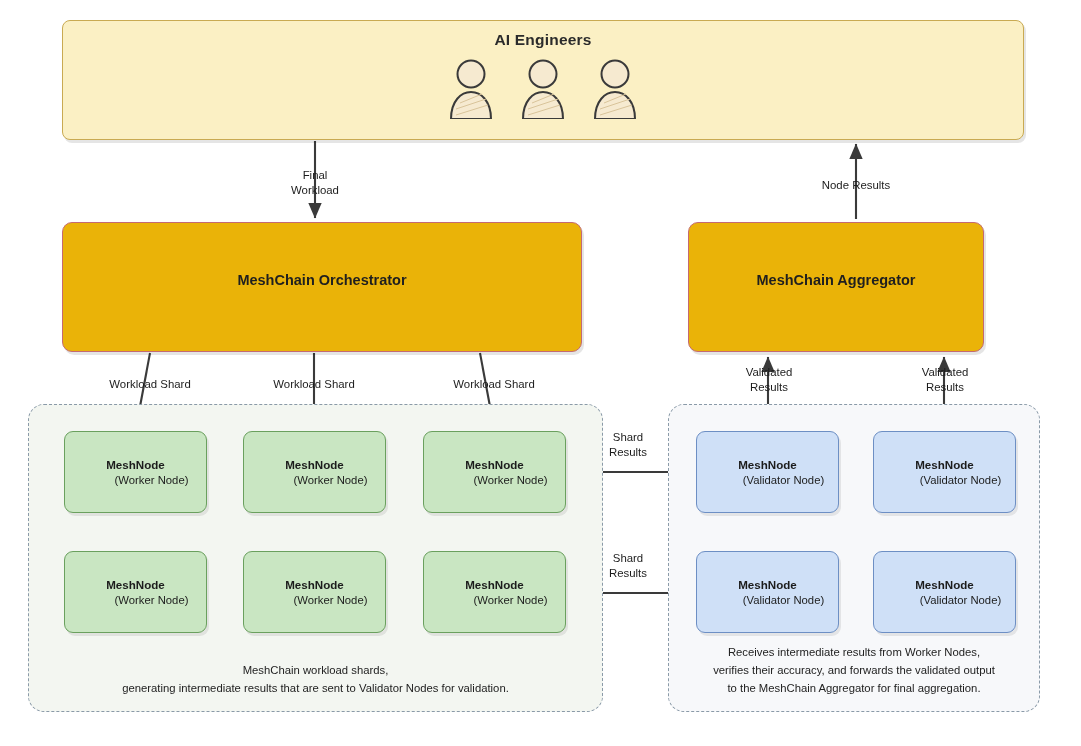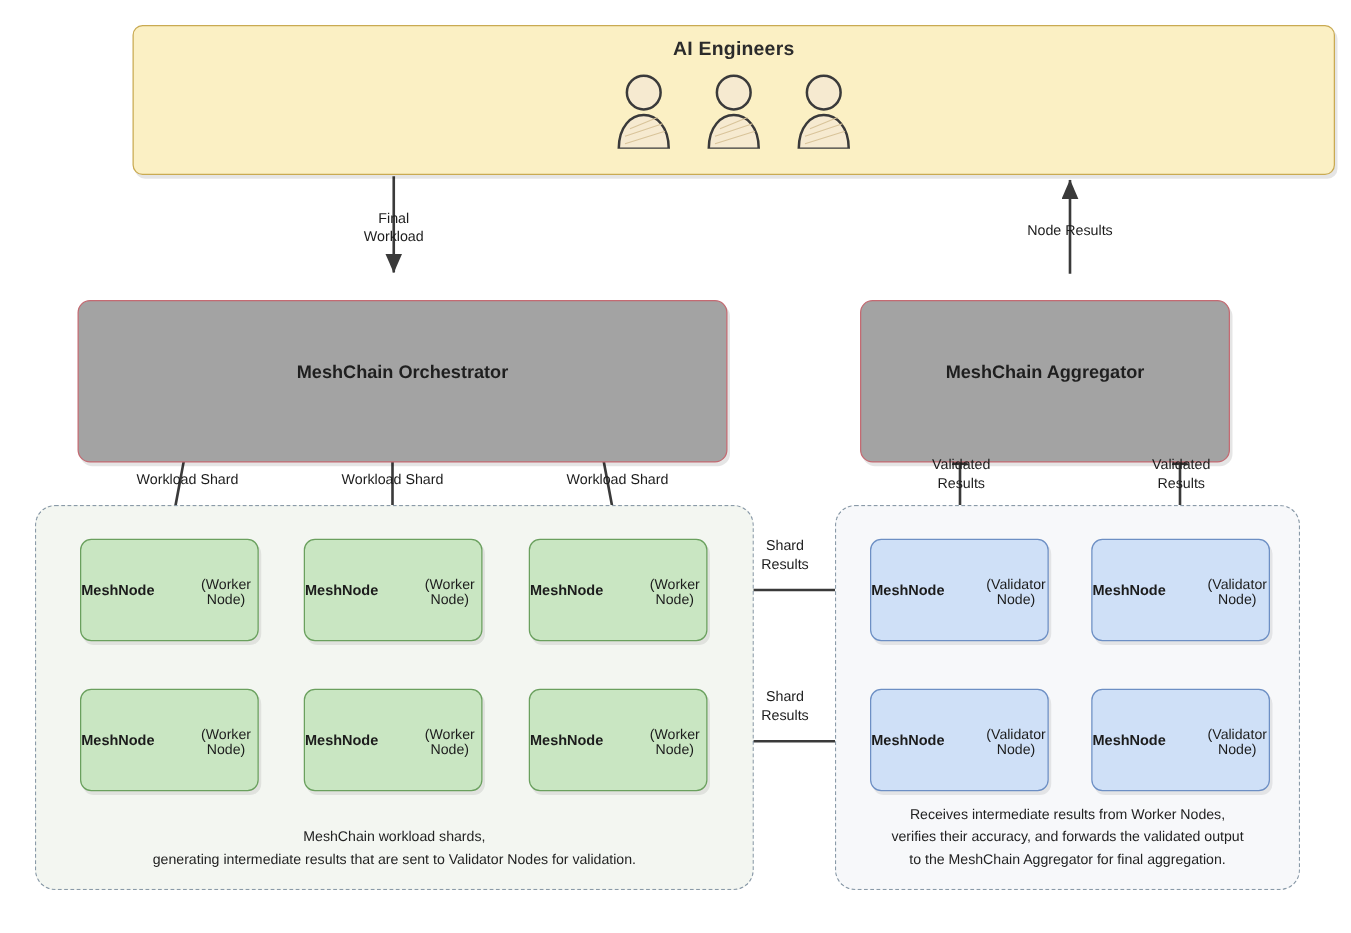--- a/index.html
+++ b/index.html
@@ -34,42 +34,40 @@
 
   
   #engineers {
     left: 62px; top: 20px; width: 962px; height: 120px;
     background: #fbf0c4;
     border-color: #c9aa52;
     border-radius: 8px;
     box-shadow: 2px 3px 0 rgba(0,0,0,0.10);
     justify-content: flex-start;
     padding-top: 10px;
-    margin-left: 44px;
   }
   #engineers .title {
     font-size: 15.5px;
     font-weight: bold;
     color: #2b2b2b;
     letter-spacing: 0.2px;
   }
   .people {
     display: flex;
     gap: 26px;
     margin-top: 8px;
   }
 
   
   .pinkbox {
-    background: #a3a3a3;
+    background: #eab308;
     border-color: #c46a72;
     box-shadow: 2px 3px 0 rgba(0,0,0,0.10);
     border-radius: 10px;
     padding: 8px 14px;
-    margin-top: 18px;
   }
   #orchestrator { left: 62px; top: 222px; width: 520px; height: 130px; }
   #aggregator   { left: 688px; top: 222px; width: 296px; height: 130px; }
   .pinkbox .head {
     font-size: 14.5px;
     font-weight: bold;
     color: #1f1f1f;
     margin-bottom: 14px;
   }
   .pinkbox .desc {
@@ -102,21 +100,21 @@
   }
   #worker-note { bottom: 14px; }
   #validator-note { bottom: 14px; }
 
   
   .node {
     position: absolute;
     width: 143px; height: 82px;
     border-radius: 9px;
     display: flex;
-    flex-direction: row;
+    flex-direction: column;
     align-items: center;
     justify-content: center;
     box-shadow: 2px 3px 0 rgba(0,0,0,0.08);
     text-align: center;
   }
   .node .n1 { font-size: 11.6px; font-weight: bold; color: #1c1c1c; }
   .node .n2 { font-size: 11.3px; color: #1c1c1c; margin-top: 3px; padding-left: 32px; }
   .worker {
     background: #c9e6c2;
     border: 1.6px solid #6aa05e;

